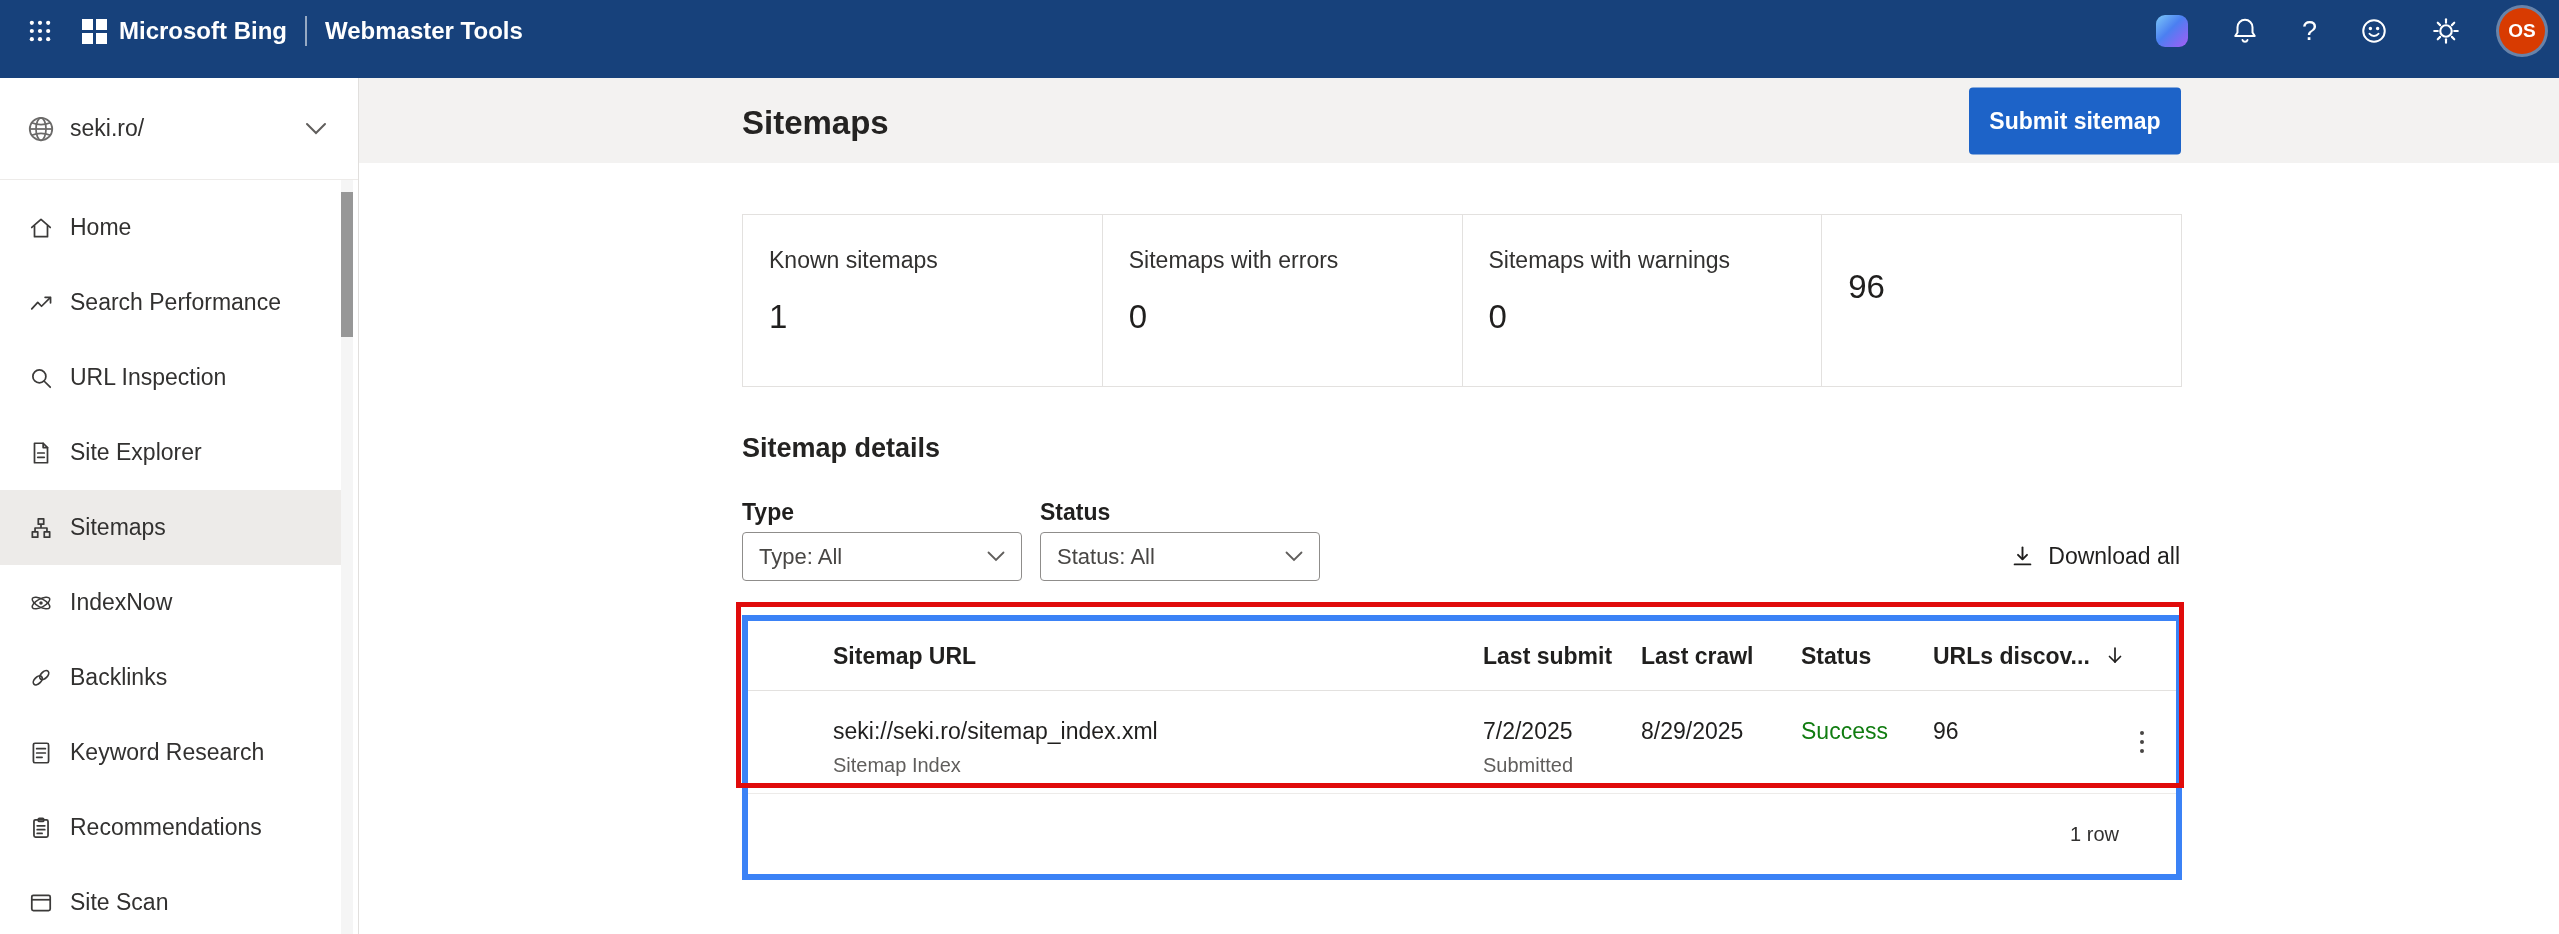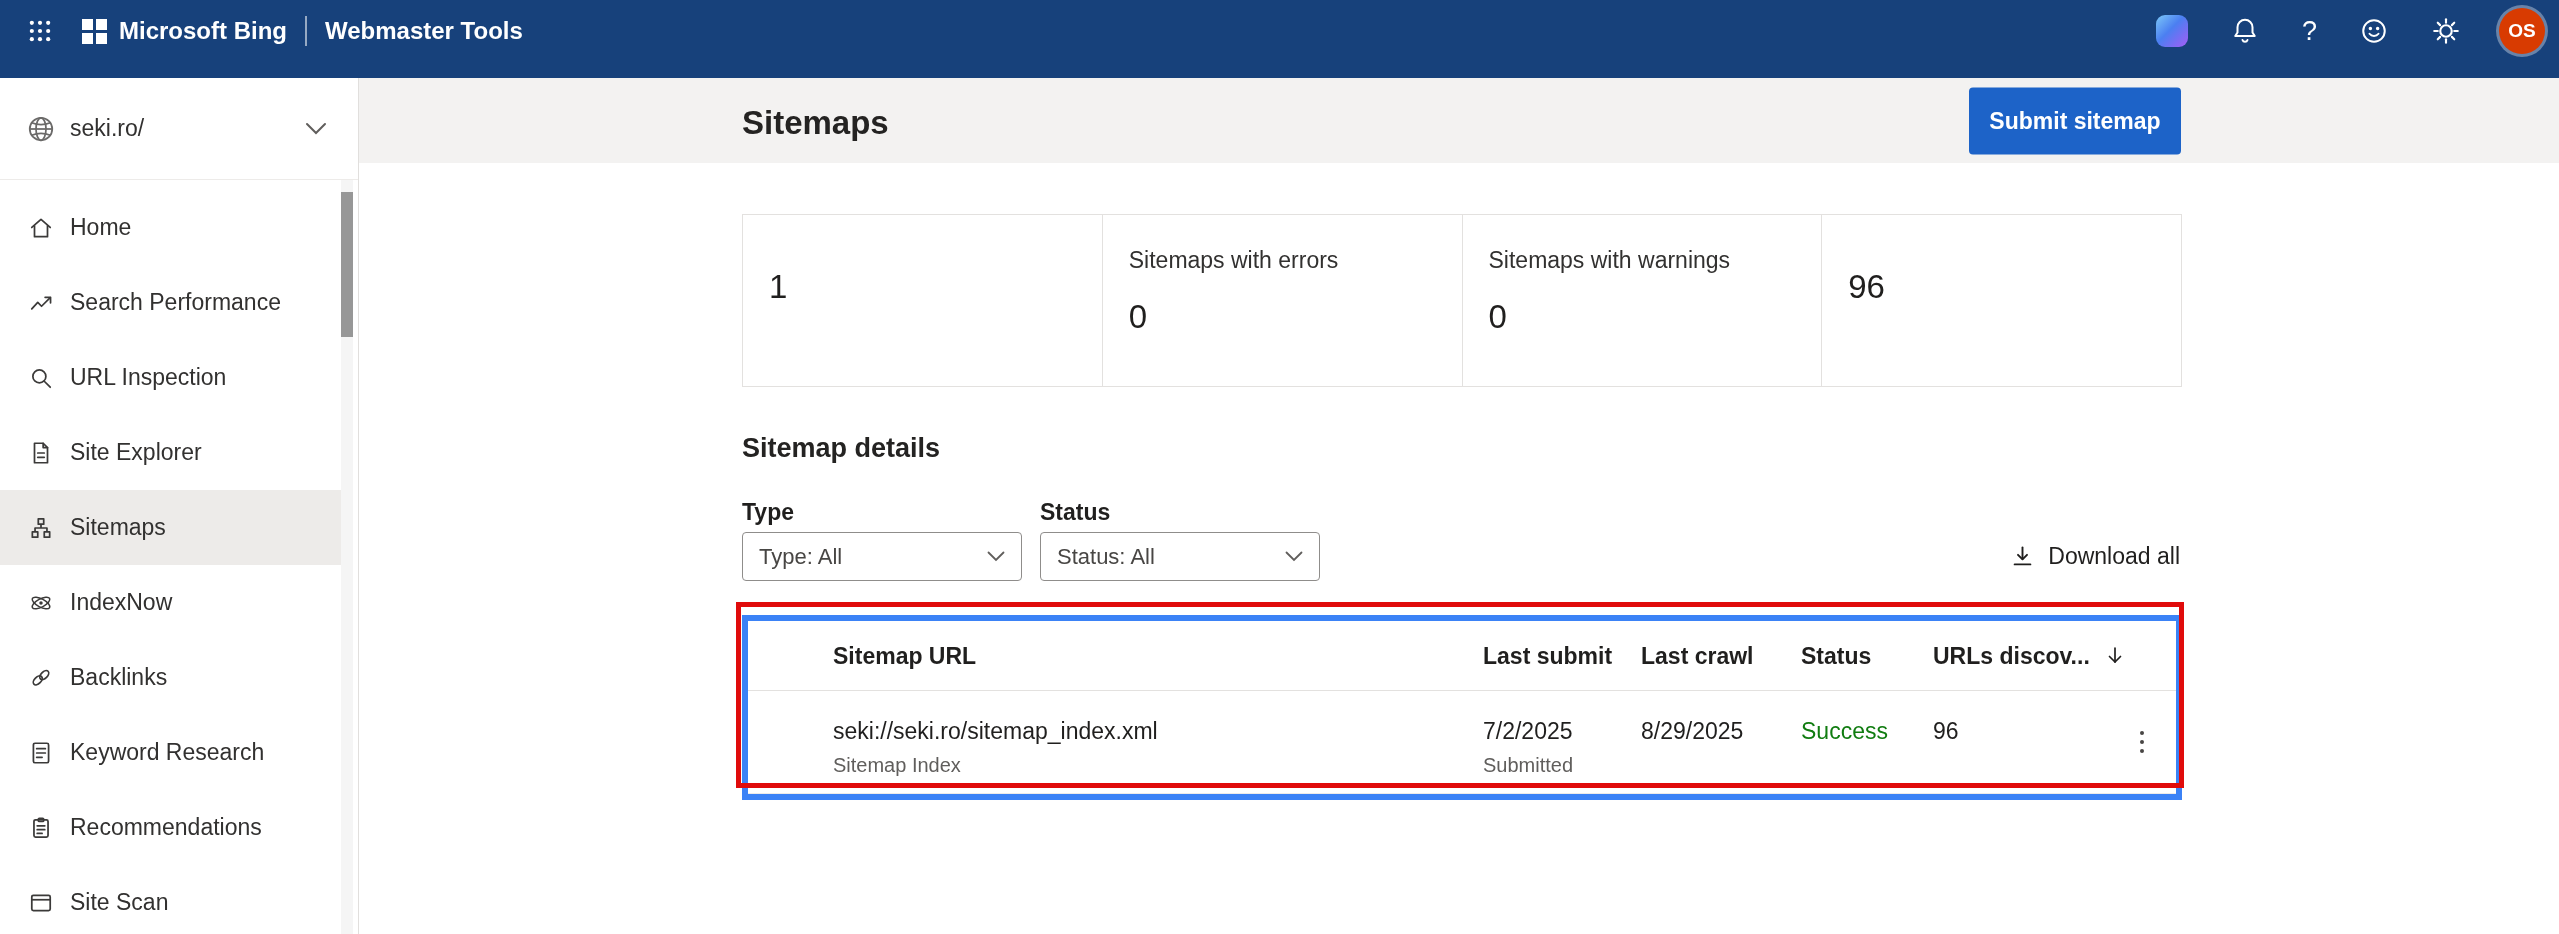--- a/index.html
+++ b/index.html
@@ -323,20 +323,21 @@
 <main class="main">
   <div class="page-header">
     <h1 class="page-title">Sitemaps</h1>
     <button class="submit-btn">Submit sitemap</button>
   </div>
 
   <div class="content">
 
     <section class="stats-card">
       <div class="stat-cell">
+        <div class="stat-label">Known sitemaps</div>
         <div class="stat-value">1</div>
       </div>
       <div class="stat-cell">
         <div class="stat-label">Sitemaps with errors</div>
         <div class="stat-value">0</div>
       </div>
       <div class="stat-cell">
         <div class="stat-label">Sitemaps with warnings</div>
         <div class="stat-value">0</div>
       </div>
@@ -405,18 +406,21 @@
         <div class="cell col-crawl single">8/29/2025</div>
         <div class="cell col-status single success">Success</div>
         <div class="cell col-urls single">96</div>
         <div class="kebab">
             <i></i>
             <i></i>
             <i></i>
           </div>
       </div>
 
+      <div class="t-footer">
+        <span>1 row</span>
+      </div>
     </section>
 
   </div>
 </main>
 
 <div class="annotation-box"></div>
 
 </body></html>

